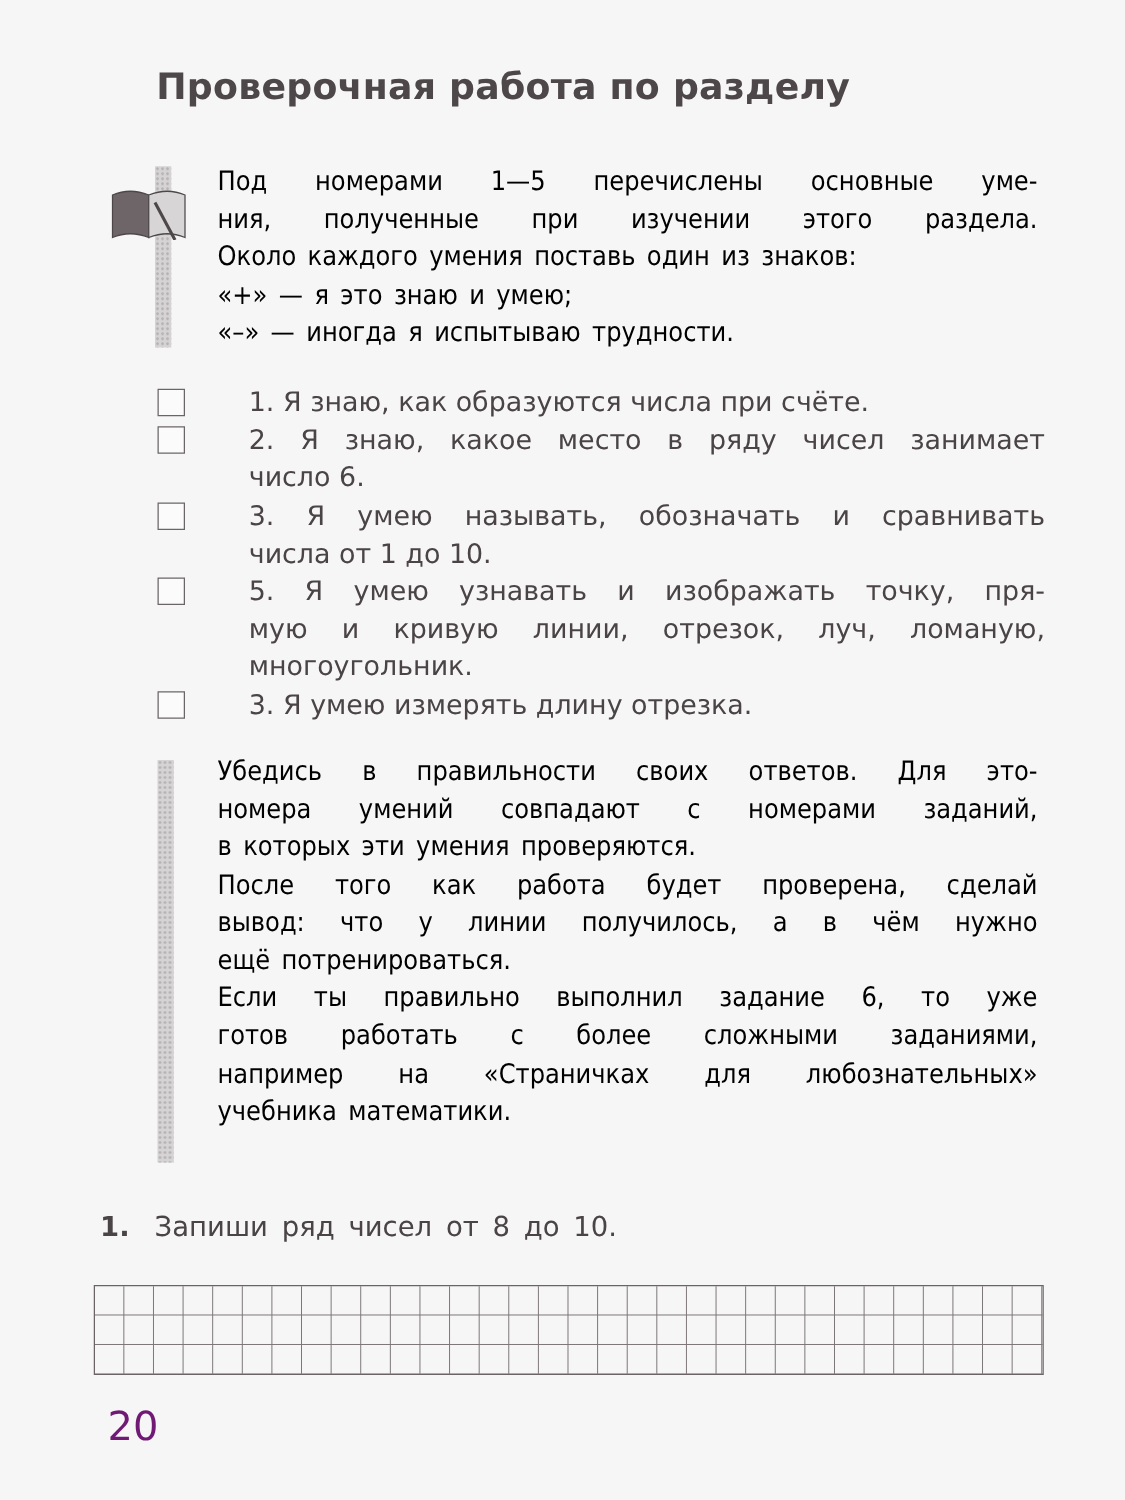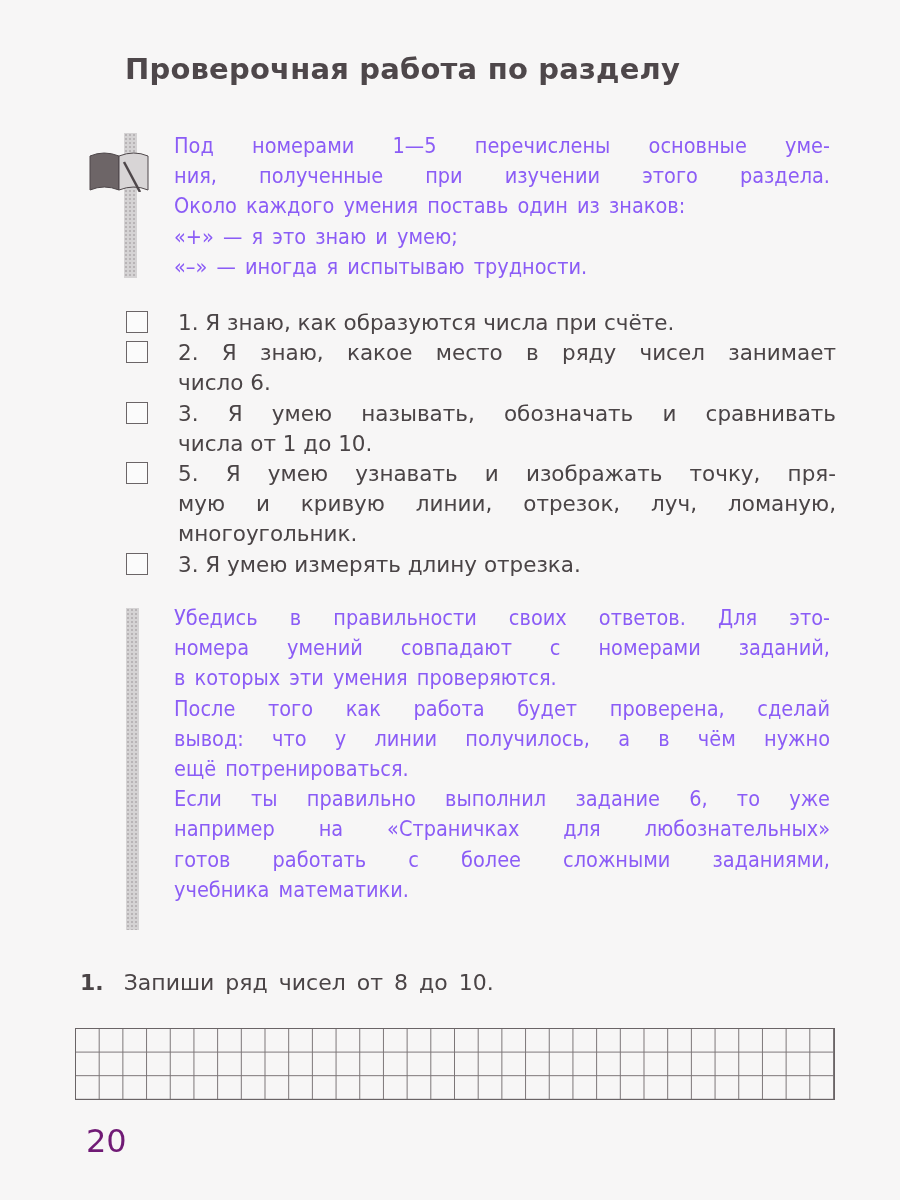--- a/index.html
+++ b/index.html
@@ -16,29 +16,29 @@
     background-color: #d5d3d4;
     background-image: radial-gradient(#b8b4b6 1px, transparent 1.2px);
     background-size: 4px 4px;
   }
   .bar1 { left: 124px; top: 133px; height: 145px; }
   .bar2 { left: 126px; top: 608px; height: 322px; }
   .book { position: absolute; left: 88px; top: 148px; }
   .para {
     position: absolute; left: 174px; width: 656px; font-size: 21.5px; line-height: 30.2px;
     font-family: "DejaVu Sans", sans-serif; font-stretch: condensed;
-    text-align: justify; word-spacing: 3px; color: #8b5cf6;
+    text-align: justify; word-spacing: 3px; color: #000000;
   }
   .para .line { display: block; text-align: justify; text-align-last: justify; height: 30.2px; white-space: nowrap; }
   .para .line.last { text-align-last: left; }
   .intro { top: 131px; }
   .outro { top: 603px; }
   .skills { position: absolute; left: 126px; top: 308px; width: 710px; }
   .skill { position: relative; padding-left: 52px; font-size: 21.5px; line-height: 30.2px; }
-  .skill .line { display: block; white-space: nowrap; text-align: justify; text-align-last: justify; height: 30.2px; }
+  .skill .line { display: block; white-space: nowrap; text-align: justify; text-align-last: justify; height: 30.2px; margin-left: 21px; }
   .skill .line.last { text-align-last: left; }
   .checkbox {
     position: absolute; left: 0; top: 3px; width: 20px; height: 20px; border: 1.3px solid #6b6567; background: #fbfbfb;
   }
   .task {
     position: absolute; left: 80px; top: 970px; font-size: 22px; color: #4a4446; white-space: nowrap; word-spacing: 4px;
   }
   .task .num { font-weight: bold; margin-right: 20px; }
   .grid {
     position: absolute; left: 75px; top: 1028px; width: 760px; height: 72px;
@@ -110,22 +110,22 @@
 
 <div class="bar bar2"></div>
 <div class="para outro" id="outro">
     <span class="line">Убедись в правильности своих ответов. Для это-</span>
     <span class="line">номера умений совпадают с номерами заданий,</span>
     <span class="line last">в которых эти умения проверяются.</span>
     <span class="line">После того как работа будет проверена, сделай</span>
     <span class="line">вывод: что у линии получилось, а в чём нужно</span>
     <span class="line last">ещё потренироваться.</span>
     <span class="line">Если ты правильно выполнил задание 6, то уже</span>
+    <span class="line">готов работать с более сложными заданиями,</span>
     <span class="line">например на «Страничках для любознательных»</span>
-    <span class="line">готов работать с более сложными заданиями,</span>
     <span class="line last">учебника математики.</span>
   </div>
 
 <div class="task">
   <span class="num">1.</span><span>Запиши ряд чисел от 8 до 10.</span>
 </div>
 <div class="grid"></div>
 
 <div class="page-num">20</div>
 

